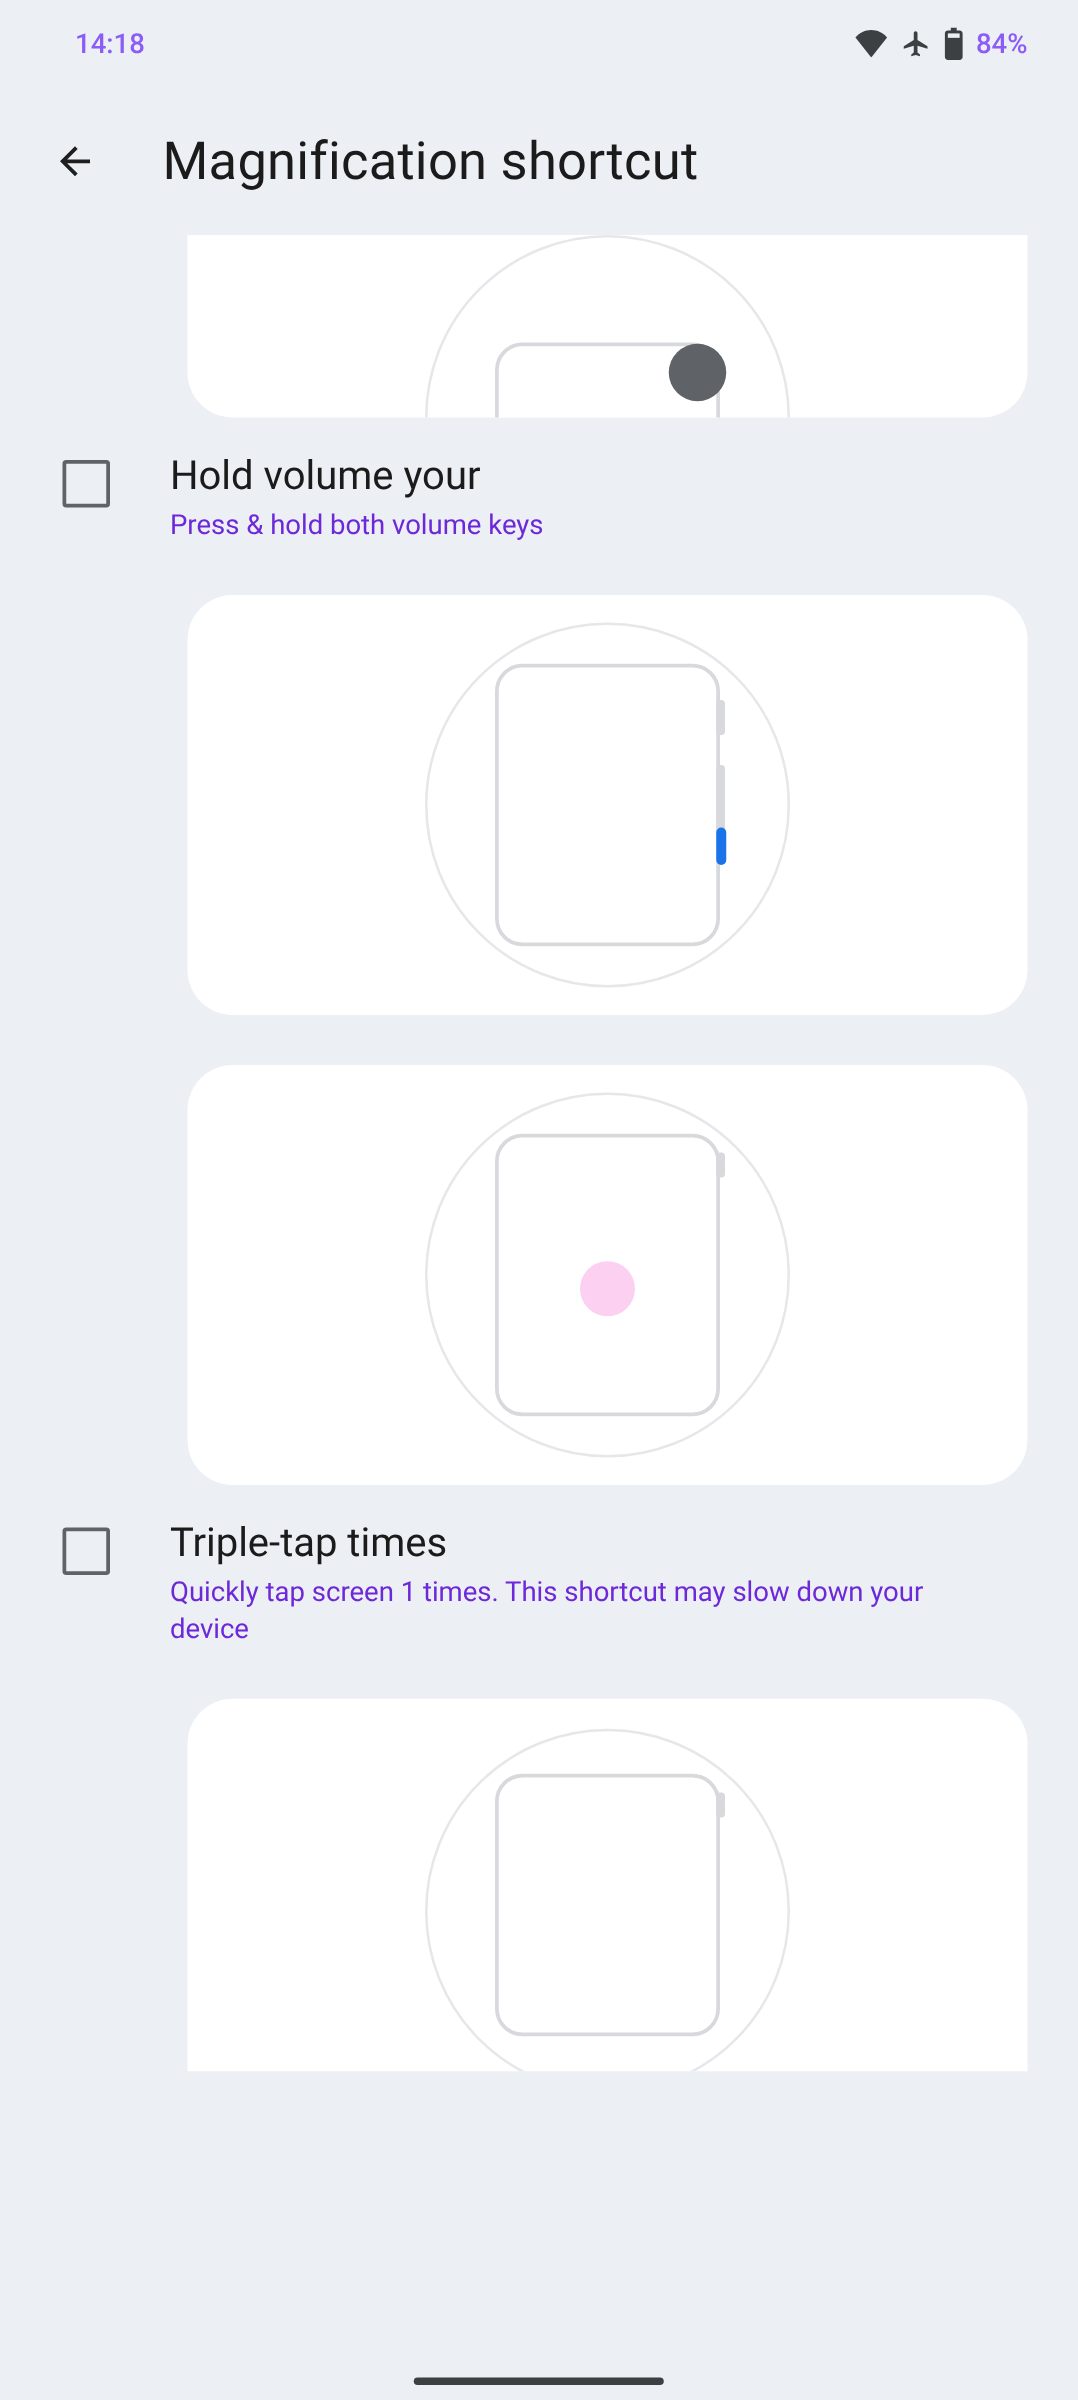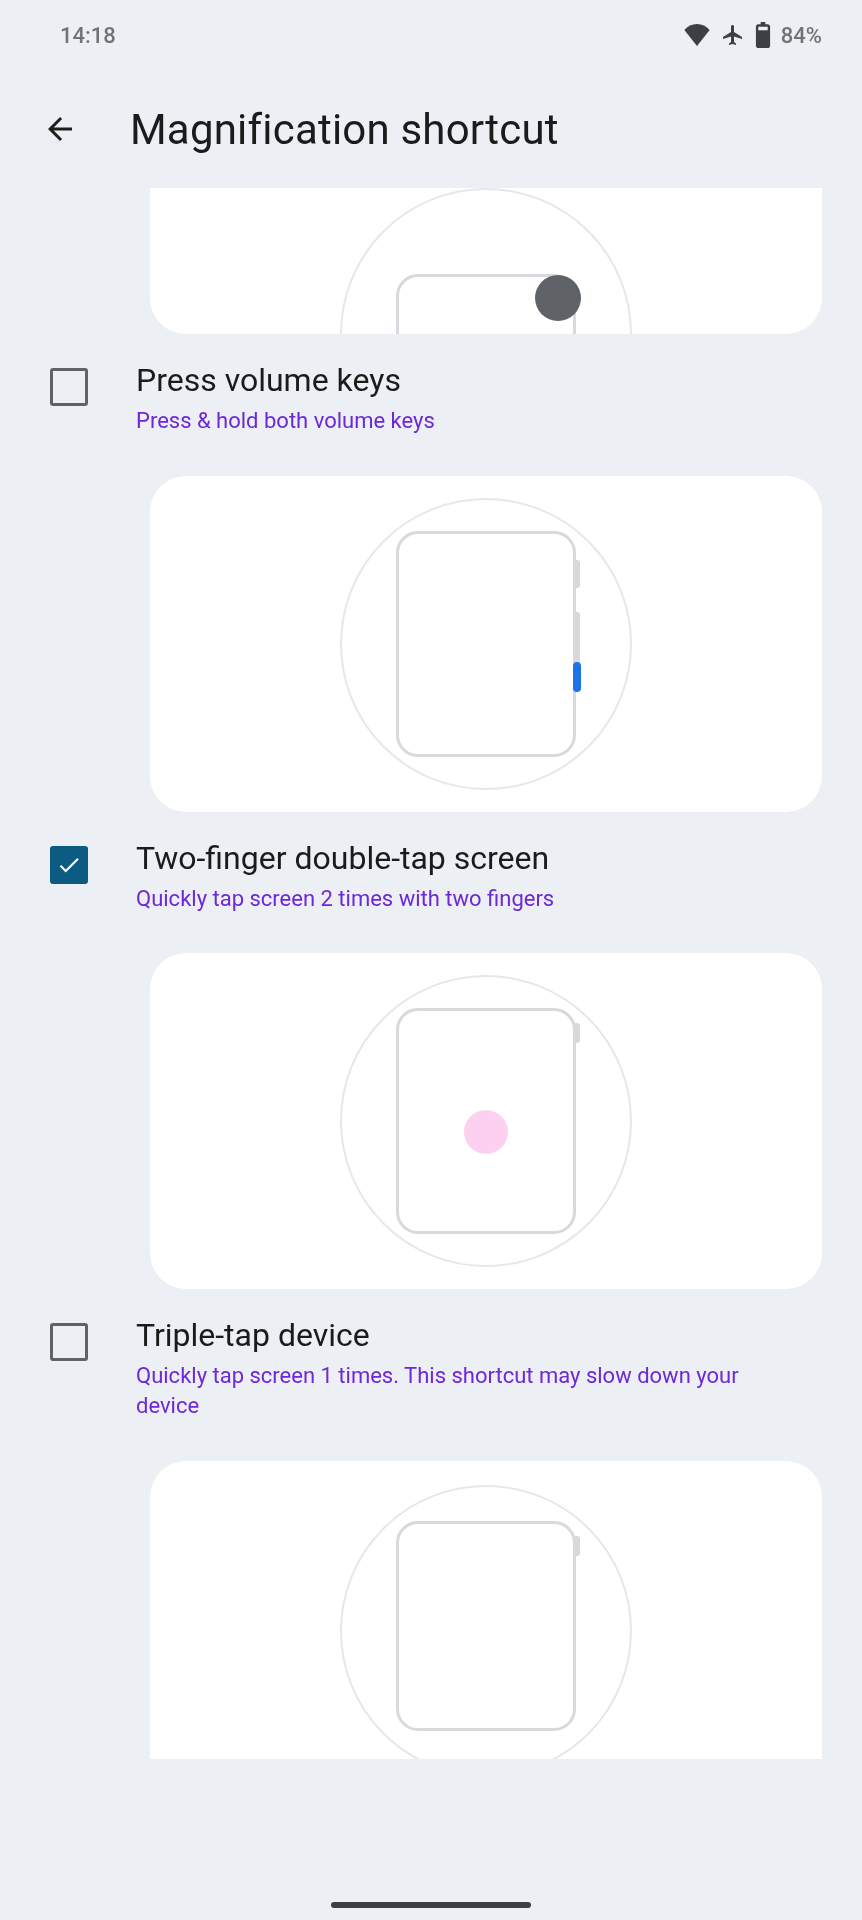--- a/index.html
+++ b/index.html
@@ -14,21 +14,21 @@
   }
 
   
   .status-bar {
     height: 70px;
     display: flex;
     align-items: center;
     justify-content: space-between;
     padding: 0 40px 0 60px;
     font-size: 22px;
-    color: #737373;
+    color: #8b5cf6;
     font-weight: 500;
   }
   .status-right {
     display: flex;
     align-items: center;
     gap: 10px;
   }
   .status-right svg { display: block; }
 
   
@@ -242,60 +242,47 @@
     <div class="phone">
       <div class="big-dark-dot"></div>
     </div>
   </div>
 
   <div class="option">
     <div class="checkbox-col">
       <div class="checkbox"></div>
     </div>
     <div class="option-text">
-      <div class="option-title">Press volume keys</div>
+      <div class="option-title">Hold volume your</div>
       <div class="option-sub">Press &amp; hold both volume keys</div>
     </div>
   </div>
   <div class="illus">
     <div class="ring"></div>
     <div class="phone">
       <div class="side-btn power"></div>
       <div class="side-btn vol"></div>
       <div class="blue-vol"></div>
     </div>
   </div>
 
-  <div class="option">
-    <div class="checkbox-col">
-      <div class="checkbox checked">
-        <svg width="26" height="26" viewBox="0 0 24 24">
-            <path fill="#fff" d="M9 16.17L4.83 12 3.41 13.41 9 19 21 7l-1.41-1.41z"></path>
-          </svg>
-      </div>
-    </div>
-    <div class="option-text">
-      <div class="option-title">Two-finger double-tap screen</div>
-      <div class="option-sub">Quickly tap screen 2 times with two fingers</div>
-    </div>
-  </div>
   <div class="illus">
     <div class="ring"></div>
     <div class="phone">
       <div class="side-btn power" style="top:12px;height:20px;"></div>
       <div class="touch-dot"></div>
     </div>
   </div>
 
   <div class="option">
     <div class="checkbox-col">
       <div class="checkbox"></div>
     </div>
     <div class="option-text">
-      <div class="option-title">Triple-tap device</div>
+      <div class="option-title">Triple-tap times</div>
       <div class="option-sub">Quickly tap screen 1 times. This shortcut may slow down your device</div>
     </div>
   </div>
   <div class="illus partial-bottom">
     <div class="ring"></div>
     <div class="phone">
       <div class="side-btn power" style="top:12px;height:20px;"></div>
     </div>
   </div>
 

